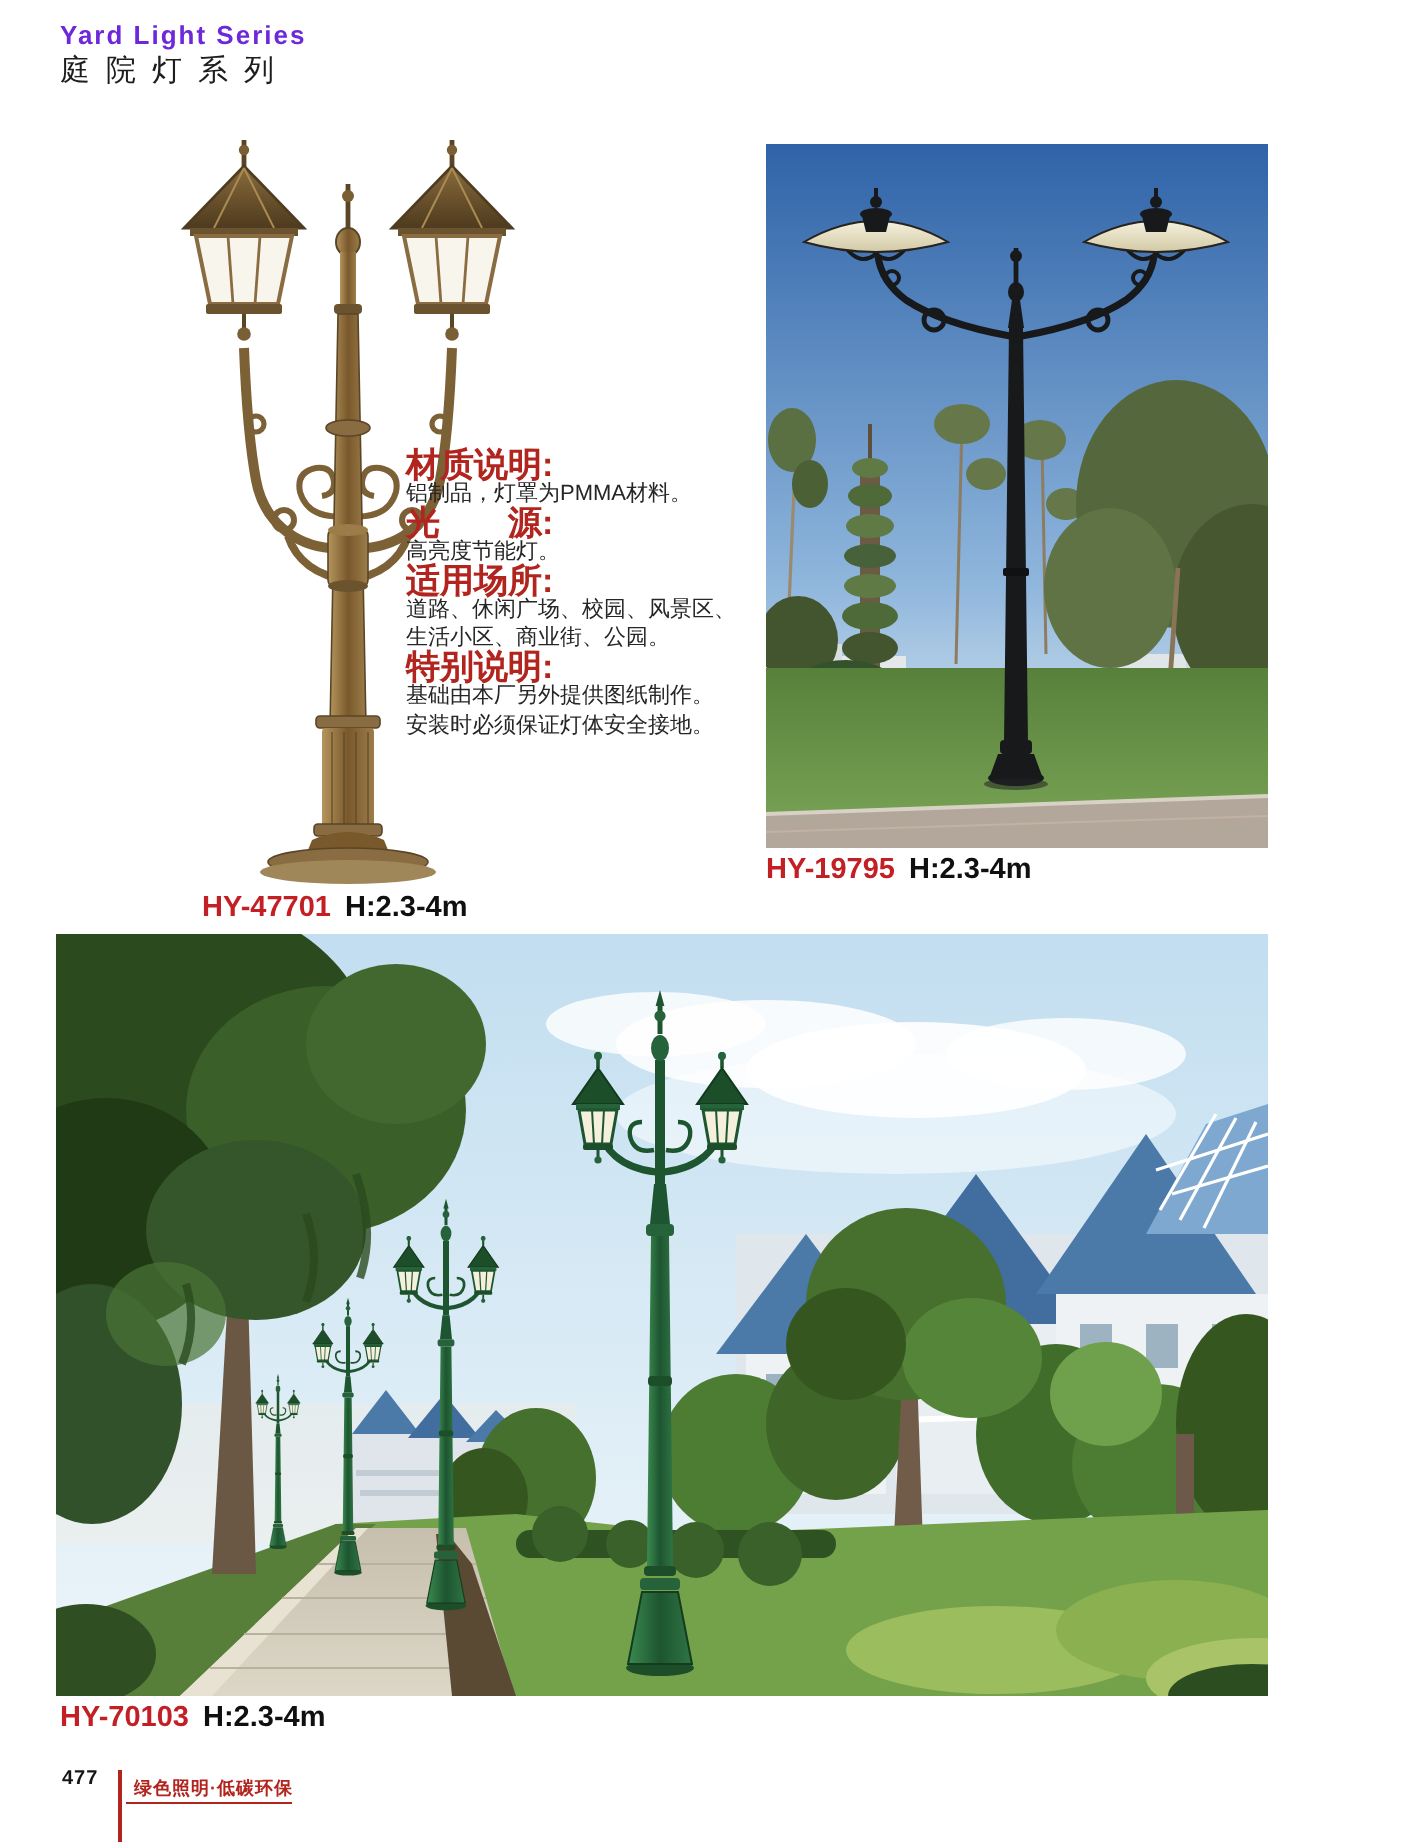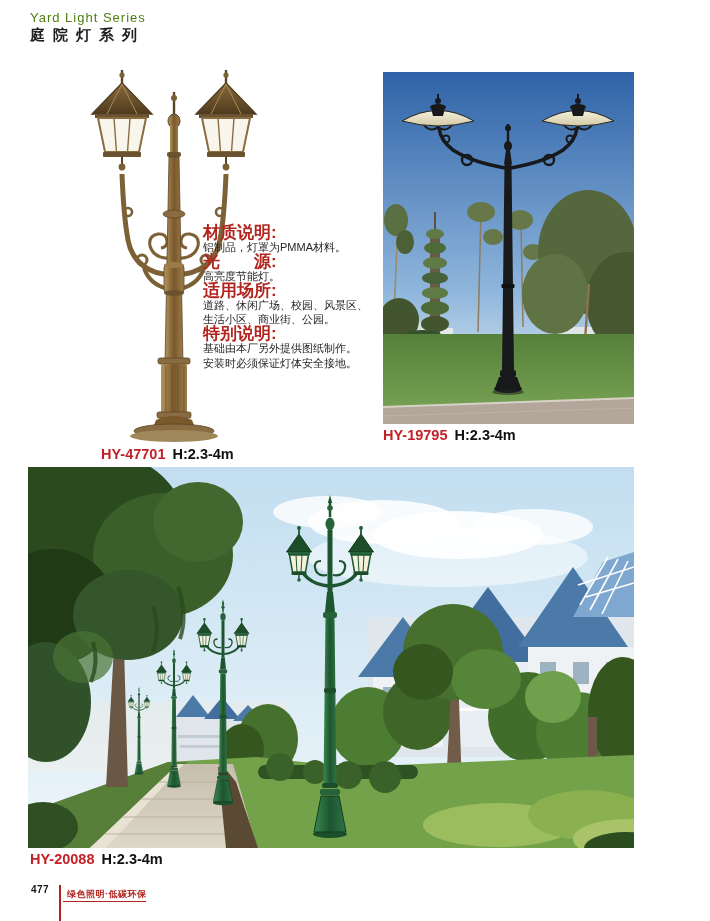--- a/index.html
+++ b/index.html
@@ -1,20 +1,20 @@
 <!DOCTYPE html>
 <html style="--accent-red: #b2251f; --label-red: #c32026;"><head>
 <meta charset="utf-8">
 <style>
   *{margin:0;padding:0;box-sizing:border-box}
   html,body{width:710px;height:921px;background:#ffffff}
   body{position:relative;overflow:hidden;font-family:"Liberation Sans",sans-serif;color:#1d1d1d}
   .abs{position:absolute}
-  .title-en{left:30px;top:10px;font-size:13px;font-weight:normal;letter-spacing:1px;color:#4d7c0f}
-  .title-zh{left:30px;top:26px;font-size:15px;font-weight:bold;letter-spacing:8px;color:#1d1d1d}
+  .title-en{left:30px;top:10px;font-size:13px;font-weight:bold;letter-spacing:1px;color:#6d28d9}
+  .title-zh{left:30px;top:26px;font-size:15px;font-weight:normal;letter-spacing:8px;color:#1d1d1d}
   .specs{left:203px;top:226px;width:178px;font-size:11px;line-height:14.4px;color:#262626}
   .spec-heading{color:var(--accent-red,#c2211f);font-weight:bold;font-size:17px}
   .model-label{font-size:14.5px;font-weight:bold;color:#101010;white-space:nowrap}
   .model-label .model{color:var(--label-red,#c32026);margin-right:7px}
   #label1{left:101px;top:446px}
   #label2{left:383px;top:427px}
   #label3{left:30px;top:851px}
   #art1{left:60px;top:62px}
   #photo2{left:383px;top:72px}
   #photo3{left:28px;top:467px}
@@ -384,19 +384,19 @@
 
   <g>
     <use href="#glamp" transform="translate(111,307) scale(0.255)"></use>
     <use href="#glamp" transform="translate(146,320) scale(0.405)"></use>
     <use href="#glamp" transform="translate(195,337) scale(0.60)"></use>
     <use href="#glamp" transform="translate(302,369)"></use>
   </g>
 </svg>
 
 <div id="label3" class="abs model-label">
-  <span class="model">HY-20088</span><span>H:2.3-4m</span>
+  <span class="model">HY-70103</span><span>H:2.3-4m</span>
 </div>
 
 <div class="abs footer-num">477</div>
 <div class="abs footer-vline"></div>
 <div class="abs footer-slogan">绿色照明·低碳环保</div>
 <div class="abs footer-hline"></div>
 
 </body></html>

